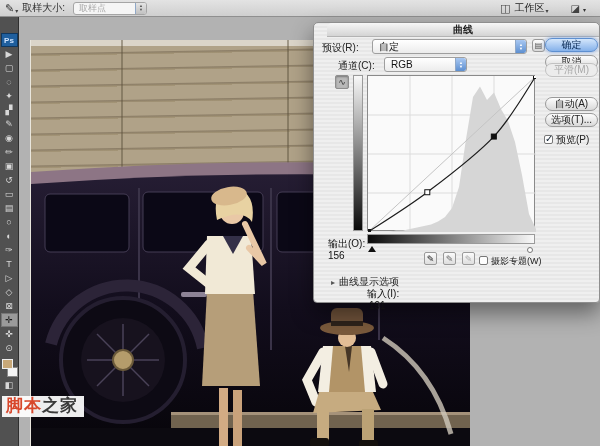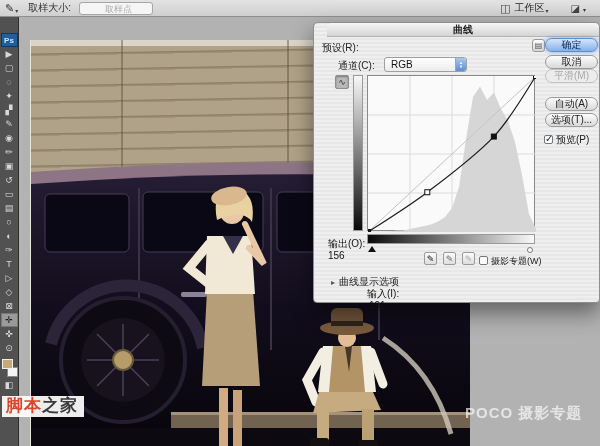--- a/index.html
+++ b/index.html
@@ -8,24 +8,24 @@
     font-family:"Liberation Sans","DejaVu Sans",sans-serif;
     background:#b2b2b2; position:relative; overflow:hidden;
     width:600px; height:446px; font-size:10px; color:#222;
   }
   
   .options-bar{position:absolute;left:0;top:0;width:600px;height:17px;
     background:linear-gradient(#e3e3e3,#cfcfcf);border-bottom:1px solid #8f8f8f;
     display:flex;align-items:center;z-index:30;}
   .ob-icon{font-size:11px;color:#333;margin-left:5px;}
   .ob-caret{font-size:6px;color:#444;margin:4px 4px 0 1px;}
-  .ob-label{font-size:10px;color:#333;margin-left:6px;}
+  .ob-label{font-size:10px;color:#333;}
   .ob-select{margin-left:8px;width:74px;height:13px;border:1px solid #a5a5a5;border-radius:3px;
     background:#f5f5f5;display:flex;align-items:center;justify-content:space-between;
-    font-size:9px;color:#a9a9a9;padding-left:5px;overflow:hidden;flex-direction:column;}
+    font-size:9px;color:#a9a9a9;padding-left:5px;overflow:hidden;}
   .ob-right{margin-left:auto;display:flex;align-items:center;}
   .ws-icon{font-size:11px;color:#444;margin-right:4px;}
   .ws-label{font-size:10px;color:#222;}
   .panel-icon{font-size:10px;color:#444;margin:0 3px 0 18px;}
   .mini-caret{font-size:6px;color:#333;margin-right:14px;padding-top:2px;}
   
   .stepper{width:11px;height:13px;background:linear-gradient(#a9c8f2,#5d8fd0);
     border-left:1px solid #8fa8c8;display:flex;flex-direction:column;align-items:center;
     justify-content:center;color:#fff;border-radius:0 2px 2px 0;flex:none;}
   .stepper span{font-size:4px;line-height:4px;}
@@ -236,20 +236,27 @@
     </g>
   </svg>
 </div>
 
 <div class="dialog">
   <div class="dlg-titlebar">
     <span class="dlg-title">曲线</span>
   </div>
 
   <span class="row-label" style="left:8px;top:18px;width:48px">预设(R):</span>
+  <div class="aq-select" style="left:58px;top:16px;width:155px">
+    <span>自定</span>
+    <span class="stepper">
+        <span>▲</span>
+        <span>▼</span>
+      </span>
+  </div>
   <div class="mini-btn" style="left:218px;top:16px">
     <span>▤</span>
   </div>
 
   <span class="row-label" style="left:24px;top:36px;width:44px">通道(C):</span>
   <div class="aq-select" style="left:70px;top:34px;width:83px">
     <span>RGB</span>
     <span class="stepper">
         <span>▲</span>
         <span>▼</span>
@@ -299,28 +306,27 @@
   <span class="chk-row" style="left:165px;top:232px">
     <span class="checkbox"></span><span>摄影专题(W)</span>
   </span>
 
   <span class="disclosure">
     <span class="disc-arrow">▸</span><span>曲线显示选项</span>
   </span>
 
   <div class="aq-btn primary" style="left:231px;top:15px">确定</div>
   <div class="aq-btn" style="left:231px;top:32px">取消</div>
-  <div class="aq-btn disabled" style="left:231px;top:46px">平滑(M)</div>
+  <div class="aq-btn disabled" style="left:231px;top:40px">平滑(M)</div>
   <div class="aq-btn" style="left:231px;top:74px">自动(A)</div>
   <div class="aq-btn" style="left:231px;top:90px">选项(T)...</div>
   <span class="chk-row" style="left:230px;top:110px;font-size:10px">
     <span class="checkbox checked"></span><span>预览(P)</span>
   </span>
 </div>
 
 <div class="site-logo">
   <div class="l1">
     <span id="lg1" style="color: rgb(216, 71, 43);">脚本</span><span id="lg2" style="color: rgb(58, 58, 58);">之家</span>
   </div>
 </div>
 <div class="poco">
-  <div class="brand">POCO 摄影专题</div>
 </div>
 
 </body></html>

